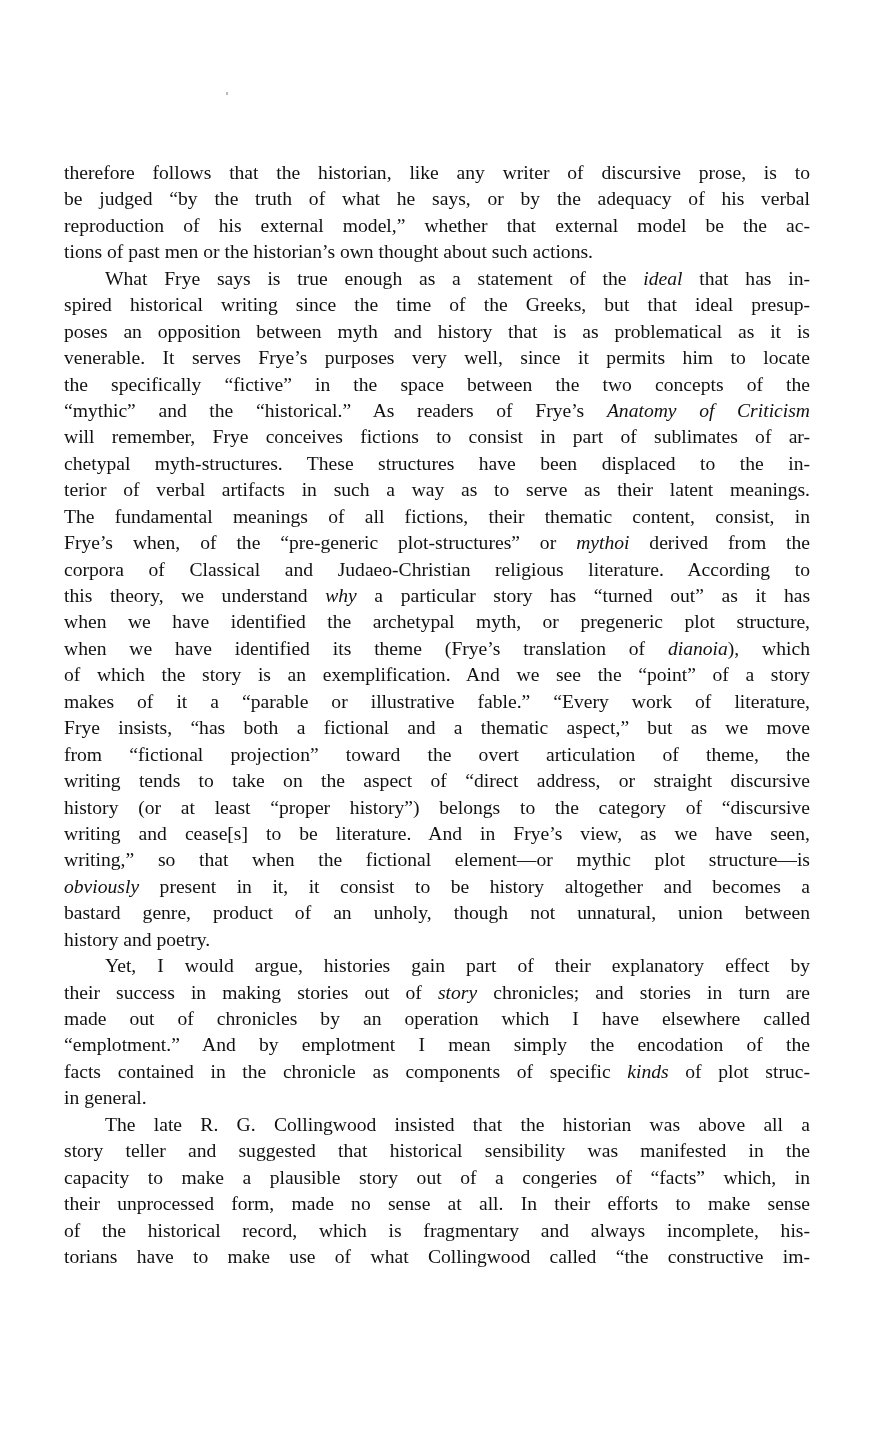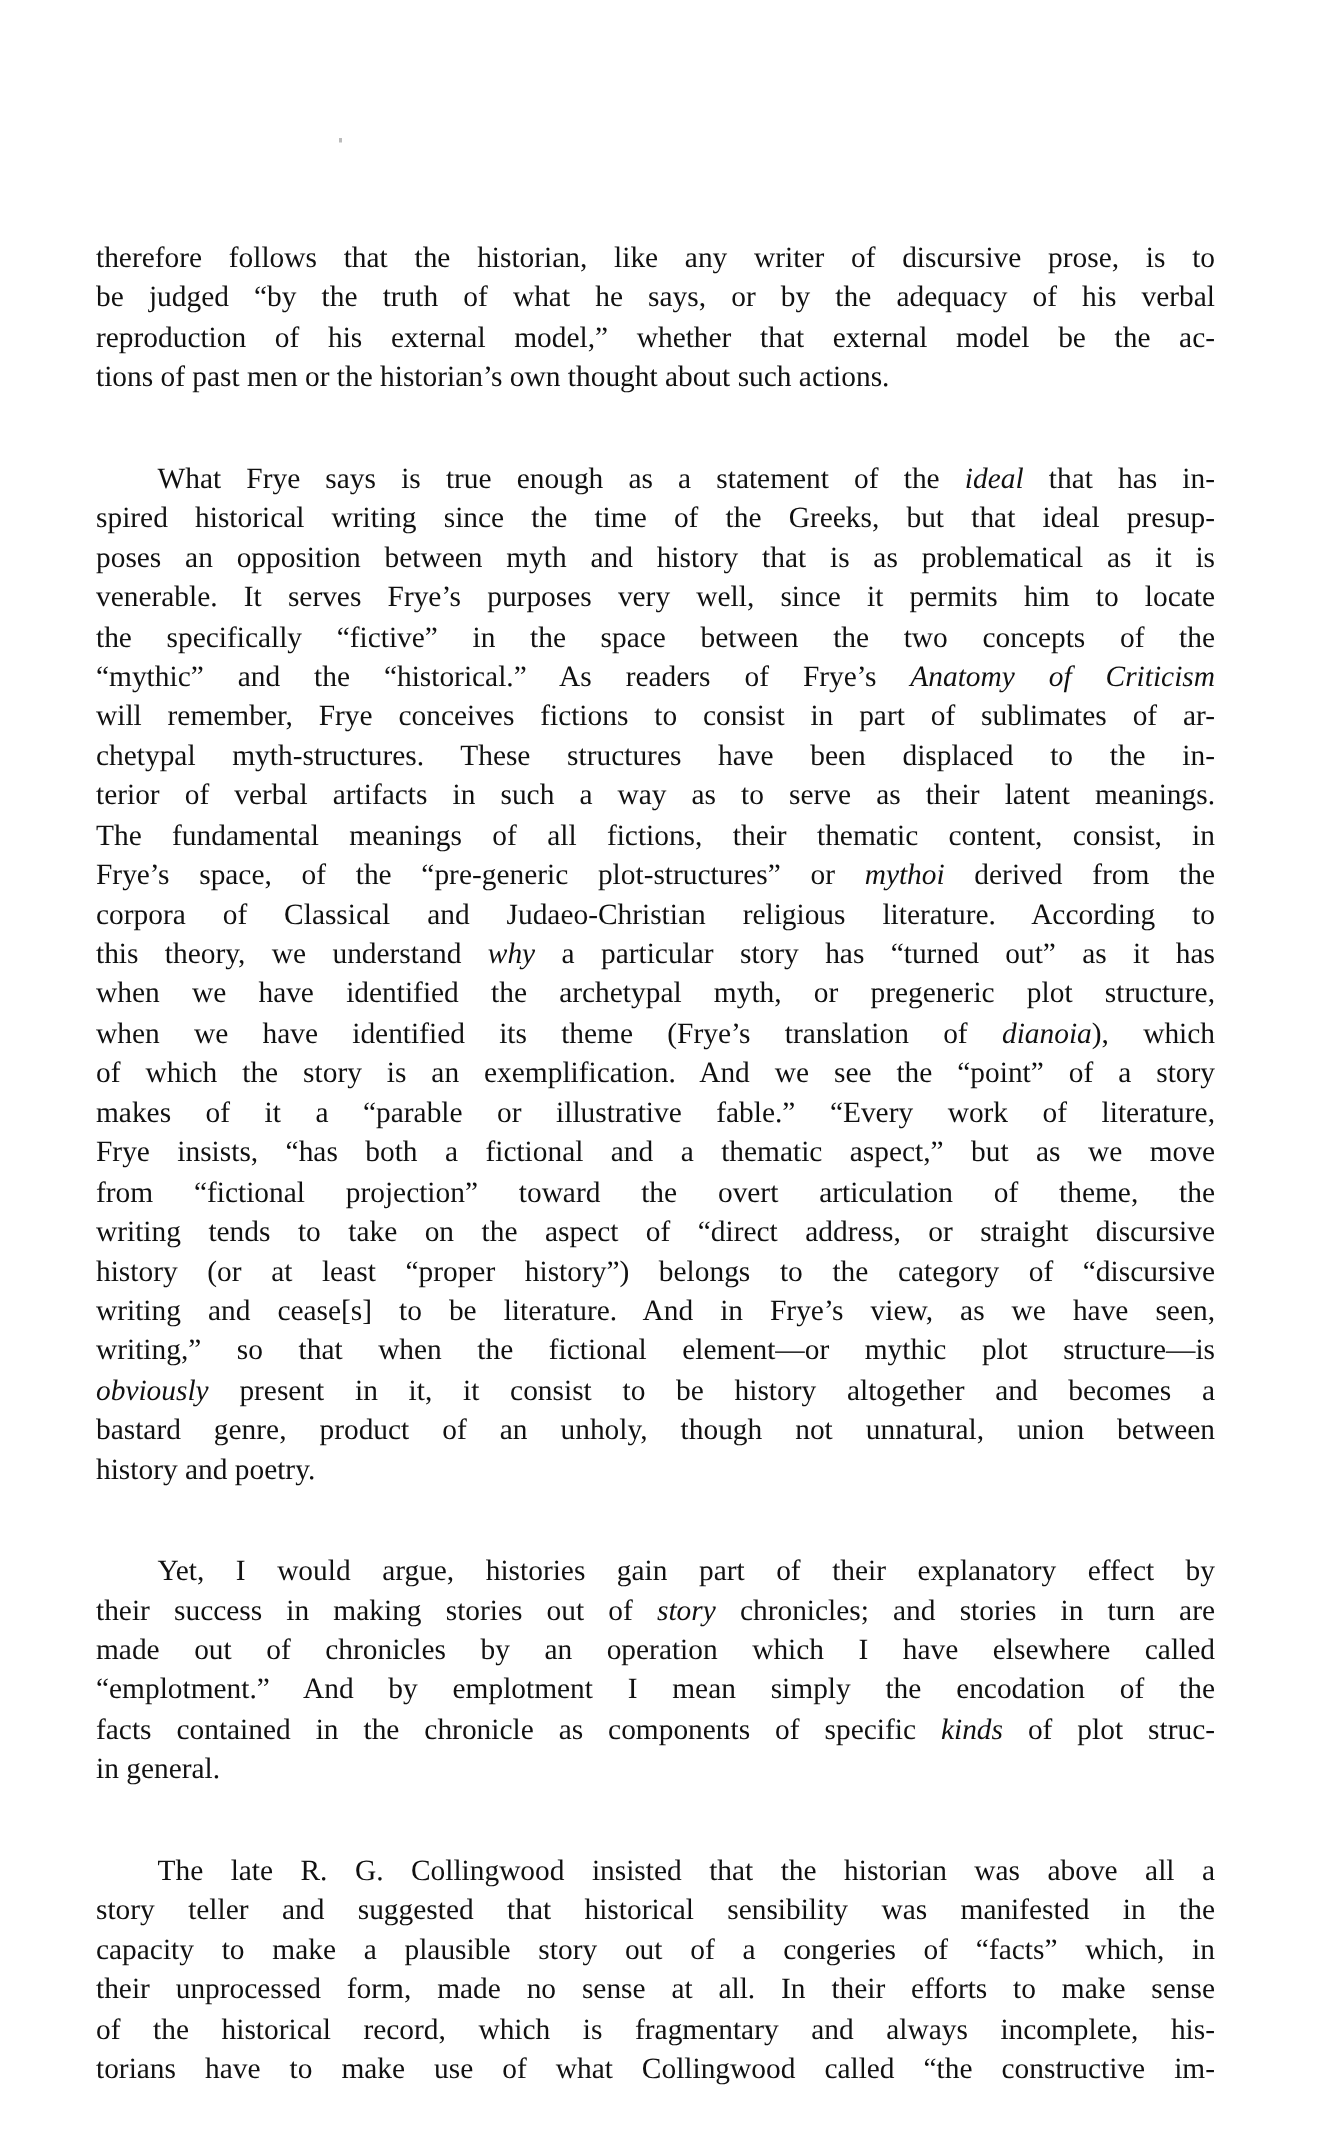--- a/index.html
+++ b/index.html
@@ -29,21 +29,20 @@
     white-space: nowrap;
     text-align: justify;
     text-align-last: justify;
     overflow: visible;
   }
   .line.last {
     text-align-last: left;
   }
   .line.indent {
     padding-left: 41px;
-    margin-top: 41px;
   }
   em { font-style: italic; }
   .speck {
     position: absolute;
     left: 226px;
     top: 92px;
     width: 2px;
     height: 3px;
     background: #bbbbbb;
   }
@@ -63,21 +62,21 @@
       <span class="line indent"><span>What Frye says is true enough as a statement of the </span><em>ideal</em><span> that has in-</span></span>
       <span class="line"><span>spired historical writing since the time of the Greeks, but that ideal presup-</span></span>
       <span class="line"><span>poses an opposition between myth and history that is as problematical as it is</span></span>
       <span class="line"><span>venerable. It serves Frye’s purposes very well, since it permits him to locate</span></span>
       <span class="line"><span>the specifically “fictive” in the space between the two concepts of the</span></span>
       <span class="line"><span>“mythic” and the “historical.” As readers of Frye’s </span><em>Anatomy of Criticism</em></span>
       <span class="line"><span>will remember, Frye conceives fictions to consist in part of sublimates of ar-</span></span>
       <span class="line"><span>chetypal myth-structures. These structures have been displaced to the in-</span></span>
       <span class="line"><span>terior of verbal artifacts in such a way as to serve as their latent meanings.</span></span>
       <span class="line"><span>The fundamental meanings of all fictions, their thematic content, consist, in</span></span>
-      <span class="line"><span>Frye’s space, of the “pre-generic plot-structures” or </span><em>mythoi</em><span> derived from the</span></span>
+      <span class="line"><span>Frye’s when, of the “pre-generic plot-structures” or </span><em>mythoi</em><span> derived from the</span></span>
       <span class="line"><span>corpora of Classical and Judaeo-Christian religious literature. According to</span></span>
       <span class="line"><span>this theory, we understand </span><em>why</em><span> a particular story has “turned out” as it has</span></span>
       <span class="line"><span>when we have identified the archetypal myth, or pregeneric plot structure,</span></span>
       <span class="line"><span>when we have identified its theme (Frye’s translation of </span><em>dianoia</em><span>), which</span></span>
       <span class="line"><span>of which the story is an exemplification. And we see the “point” of a story</span></span>
       <span class="line"><span>makes of it a “parable or illustrative fable.” “Every work of literature,</span></span>
       <span class="line"><span>Frye insists, “has both a fictional and a thematic aspect,” but as we move</span></span>
       <span class="line"><span>from “fictional projection” toward the overt articulation of theme, the</span></span>
       <span class="line"><span>writing tends to take on the aspect of “direct address, or straight discursive</span></span>
       <span class="line"><span>history (or at least “proper history”) belongs to the category of “discursive</span></span>

